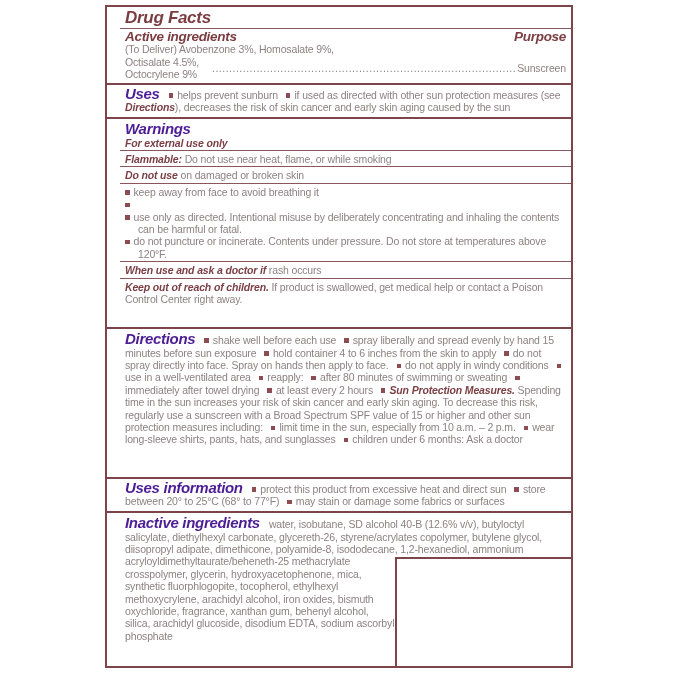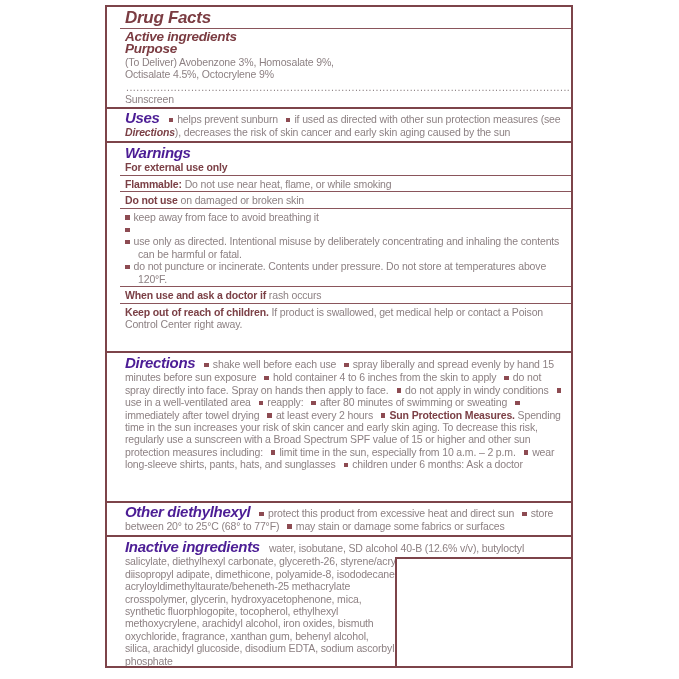--- a/index.html
+++ b/index.html
@@ -10,24 +10,24 @@
     border:2px solid #7d444a;background:#fff;
     display:flex;flex-direction:column;position:absolute;overflow:hidden;
     color:#8d8183;font-size:10.5px;line-height:12.4px;letter-spacing:-0.15px;
   }
   .sec{padding:1px 5px 2px 18px;flex:none;}
   .sec.bordered{border-top:2px solid #7d444a;}
 
   .h1{font-size:17px;line-height:19px;font-style:italic;font-weight:bold;color:#7b3c42;letter-spacing:-0.3px;}
   .h2{font-size:15px;line-height:15px;font-style:italic;font-weight:bold;color:#4c1d95;margin-right:9px;letter-spacing:-0.3px;}
   .h3{font-size:13.5px;font-style:italic;font-weight:bold;color:#7b3c42;letter-spacing:-0.3px;}
-  b,.bold{font-weight:bold;color:#7b4046;}
+  b,.bold{font-weight:bold;color:#7b4046;font-style:italic;}
 
   .rule{height:1px;background:#8a555b;margin:1px -5px 2px -5px;}
-  .flexrow{display:flex;align-items:flex-start;flex-direction:column;}
+  .flexrow{display:flex;align-items:center;}
   .spread{justify-content:space-between;}
   .leader{flex:1 1 auto;overflow:hidden;white-space:nowrap;margin:0 1px;letter-spacing:0.5px;}
 
   .sq{display:inline-block;width:4.5px;height:4.5px;background:#8d4b52;margin-right:4px;vertical-align:1px;text-indent:0;}
   .d-item{margin-right:8px;}
   .w-bullet{padding-left:13px;text-indent:-13px;}
 
   
   .sec-header{min-height:70px;}
   .sec-uses{min-height:29px;}
@@ -87,21 +87,21 @@
     <div><b>When use and ask a doctor if</b><span> rash occurs</span></div>
     <div class="rule"></div>
     <div><b>Keep out of reach of children.</b><span> If product is swallowed, get medical help or contact a Poison Control Center right away.</span></div>
   </div>
 
   <div class="sec sec-directions bordered">
     <span class="h2" style="line-height:17px">Directions</span><span class="d-item"><span class="sq"></span><span>shake well before each use</span></span><span class="d-item"><span class="sq"></span><span>spray liberally and spread evenly by hand 15 minutes before sun exposure</span></span><span class="d-item"><span class="sq"></span><span>hold container 4 to 6 inches from the skin to apply</span></span><span class="d-item"><span class="sq"></span><span>do not spray directly into face. Spray on hands then apply to face.</span></span><span class="d-item"><span class="sq"></span><span>do not apply in windy conditions</span></span><span class="d-item"><span class="sq"></span><span>use in a well-ventilated area</span></span><span class="d-item"><span class="sq"></span><span>reapply:</span></span><span class="d-item"><span class="sq"></span><span>after 80 minutes of swimming or sweating</span></span><span class="d-item"><span class="sq"></span><span>immediately after towel drying</span></span><span class="d-item"><span class="sq"></span><span>at least every 2 hours</span></span><span class="d-item"><span class="sq"></span><b>Sun Protection Measures.</b><span> Spending time in the sun increases your risk of skin cancer and early skin aging. To decrease this risk, regularly use a sunscreen with a Broad Spectrum SPF value of 15 or higher and other sun protection measures including:</span></span><span class="d-item"><span class="sq"></span><span>limit time in the sun, especially from 10 a.m. – 2 p.m.</span></span><span class="d-item"><span class="sq"></span><span>wear long-sleeve shirts, pants, hats, and sunglasses</span></span><span class="d-item"><span class="sq"></span><span>children under 6 months: Ask a doctor</span></span>
   </div>
 
   <div class="sec sec-other bordered">
-    <span class="h2">Other diethylhexyl</span><span class="d-item"><span class="sq"></span><span>protect this product from excessive heat and direct sun</span></span><span class="d-item"><span class="sq"></span><span>store between 20° to 25°C (68° to 77°F)</span></span><span class="d-item"><span class="sq"></span><span>may stain or damage some fabrics or surfaces</span></span>
+    <span class="h2">Uses information</span><span class="d-item"><span class="sq"></span><span>protect this product from excessive heat and direct sun</span></span><span class="d-item"><span class="sq"></span><span>store between 20° to 25°C (68° to 77°F)</span></span><span class="d-item"><span class="sq"></span><span>may stain or damage some fabrics or surfaces</span></span>
   </div>
 
   <div class="sec sec-inactive bordered">
     <span class="float-spacer"></span>
     <span class="float-notch"></span>
     <span class="h2" style="line-height:17px">Inactive ingredients</span><span>water, isobutane, SD alcohol 40-B (12.6% v/v), butyloctyl salicylate, diethylhexyl carbonate, glycereth-26, styrene/acrylates copolymer, butylene glycol, diisopropyl adipate, dimethicone, polyamide-8, isododecane, 1,2-hexanediol, ammonium acryloyldimethyltaurate/beheneth-25 methacrylate crosspolymer, glycerin, hydroxyacetophenone, mica, synthetic fluorphlogopite, tocopherol, ethylhexyl methoxycrylene, arachidyl alcohol, iron oxides, bismuth oxychloride, fragrance, xanthan gum, behenyl alcohol, silica, arachidyl glucoside, disodium EDTA, sodium ascorbyl phosphate</span>
   </div>
 
 </div>
 

